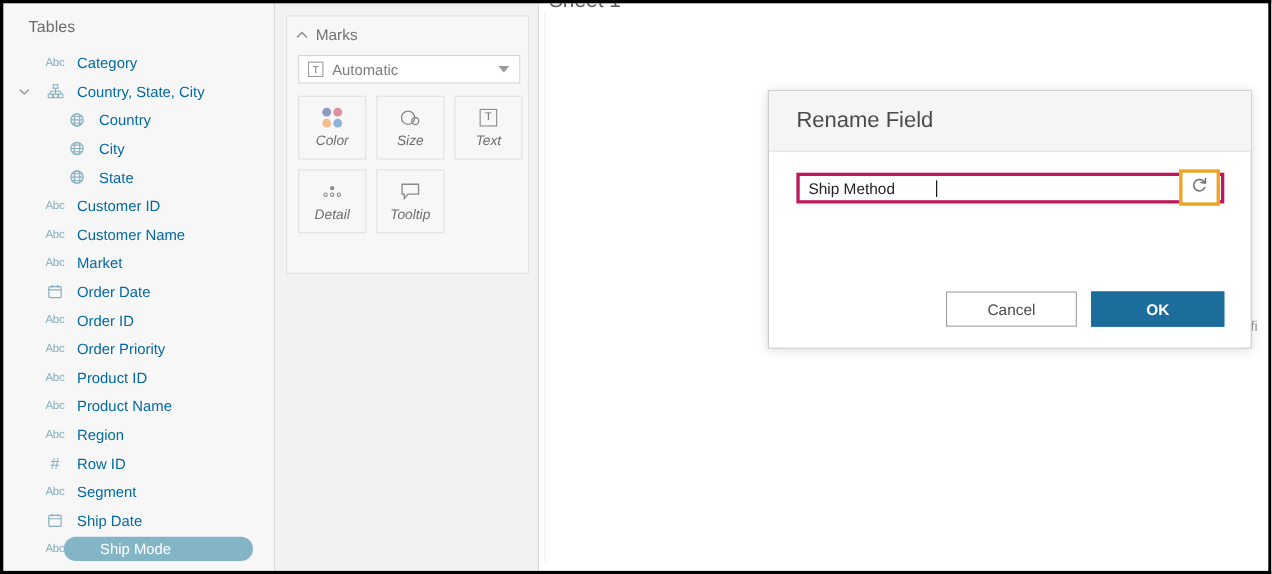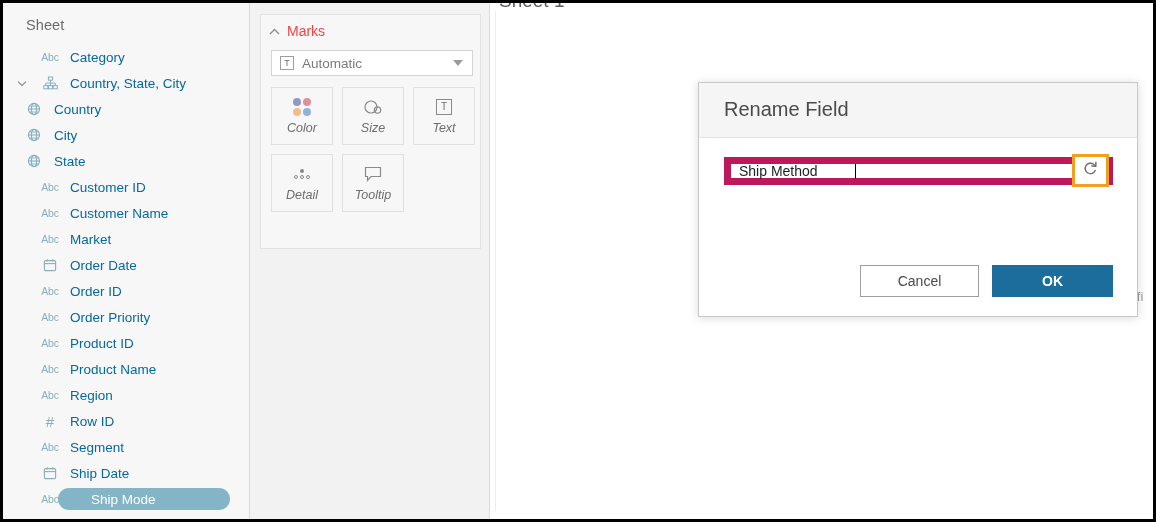--- a/index.html
+++ b/index.html
@@ -74,21 +74,21 @@
   }
   .field-row {
     position: relative;
     height: 26px;
     display: flex;
     align-items: center;
     padding-left: 36px;
     box-sizing: border-box;
   }
   .field-row.indent {
-    padding-left: 20px;
+    padding-left: 56px;
   }
   .field-icon {
     width: 22px;
     min-width: 22px;
     display: flex;
     align-items: center;
     justify-content: center;
     color: #7fa9b8;
     font-size: 11px;
   }
@@ -162,21 +162,21 @@
     align-items: center;
     gap: 7px;
   }
   .marks-header .chev {
     color: #8c8c8c;
     display: flex;
     align-items: center;
   }
   .marks-title {
     font-size: 14px;
-    color: #ef4444;
+    color: #737373;
   }
   .marks-select {
     position: absolute;
     left: 10px; top: 35px;
     width: 202px;
     height: 26px;
     background: #ffffff;
     border: 1px solid #d4d4d4;
     box-sizing: border-box;
     display: flex;
@@ -353,21 +353,21 @@
     position: absolute;
     left: 25px; top: 15px;
     font-size: 20px;
     color: #4a4a4a;
   }
   .rename-input-wrap {
     position: absolute;
     left: 25px; top: 74px;
     width: 389px;
     height: 28px;
-    border: 7px solid #be185d;
+    border: 3px solid #be185d;
     box-sizing: border-box;
     background: #ffffff;
     display: flex;
     align-items: center;
     gap: 36px;
   }
   .rename-value {
     margin-left: 8px;
     font-size: 14px;
     color: #222222;
@@ -426,21 +426,21 @@
     color: #ffffff;
     font-weight: bold;
   }
 </style>
 </head>
 <body>
 
 <div id="app">
 
   <div class="sidebar">
-    <div class="sidebar-title">Sheet</div>
+    <div class="sidebar-title">Tables</div>
     <div class="field-list">
         <div class="field-row">
           <span class="field-icon">
             <span class="abc-glyph">Abc</span>
           </span>
           <span class="field-label">Category</span>
         </div>
         <div class="field-row">
           <span class="expander">
             <svg width="10" height="7" viewBox="0 0 10 7">

